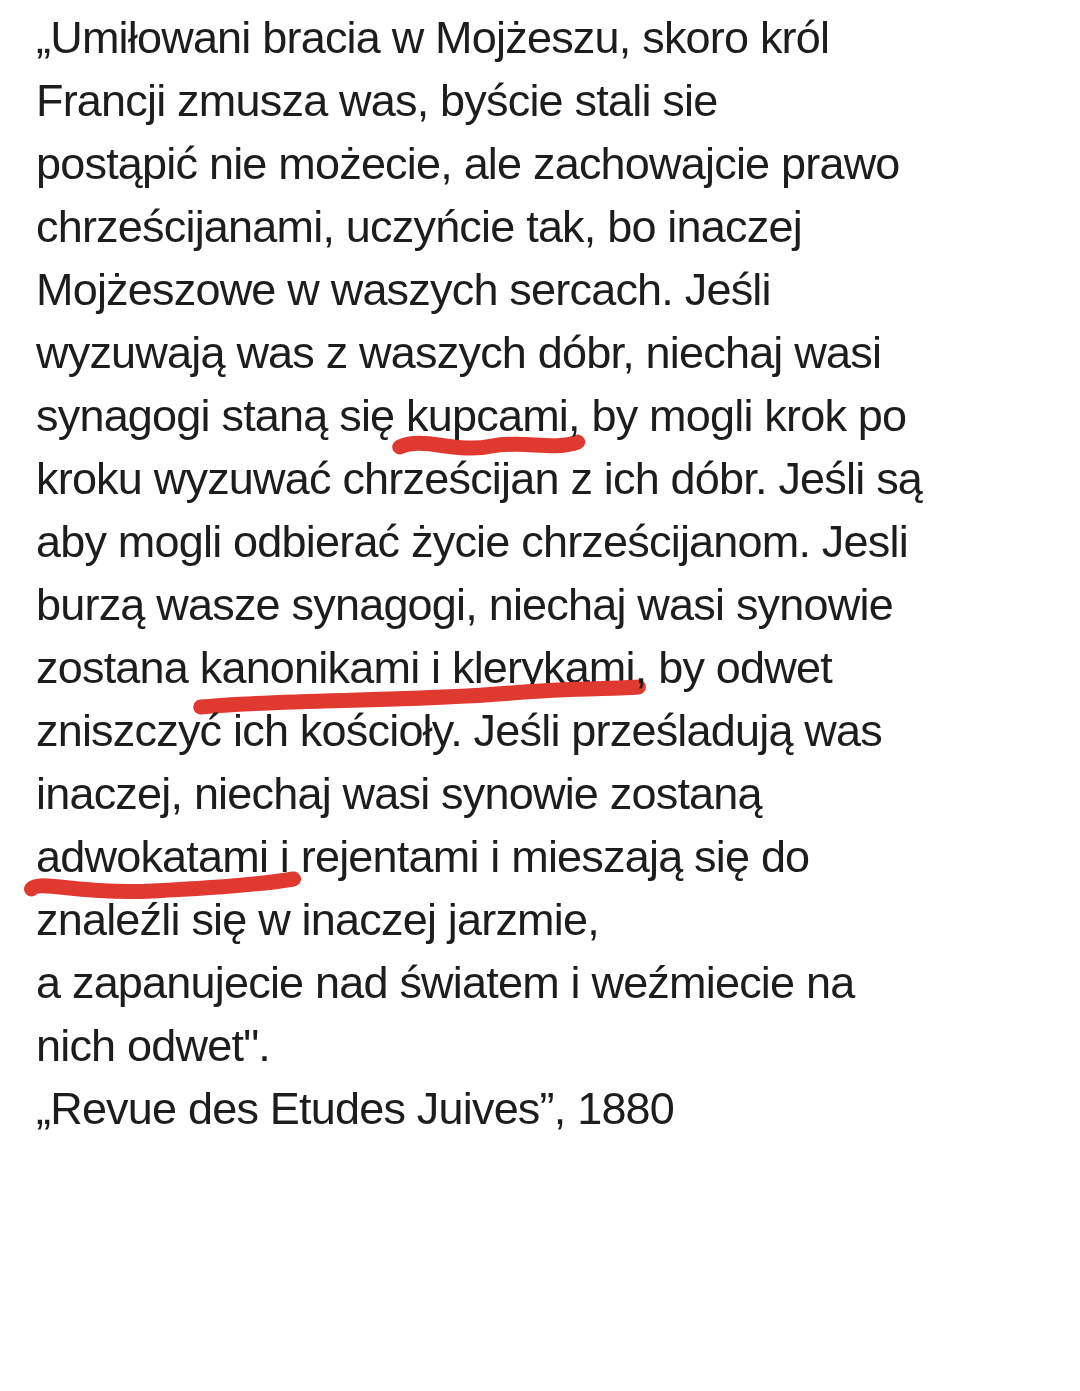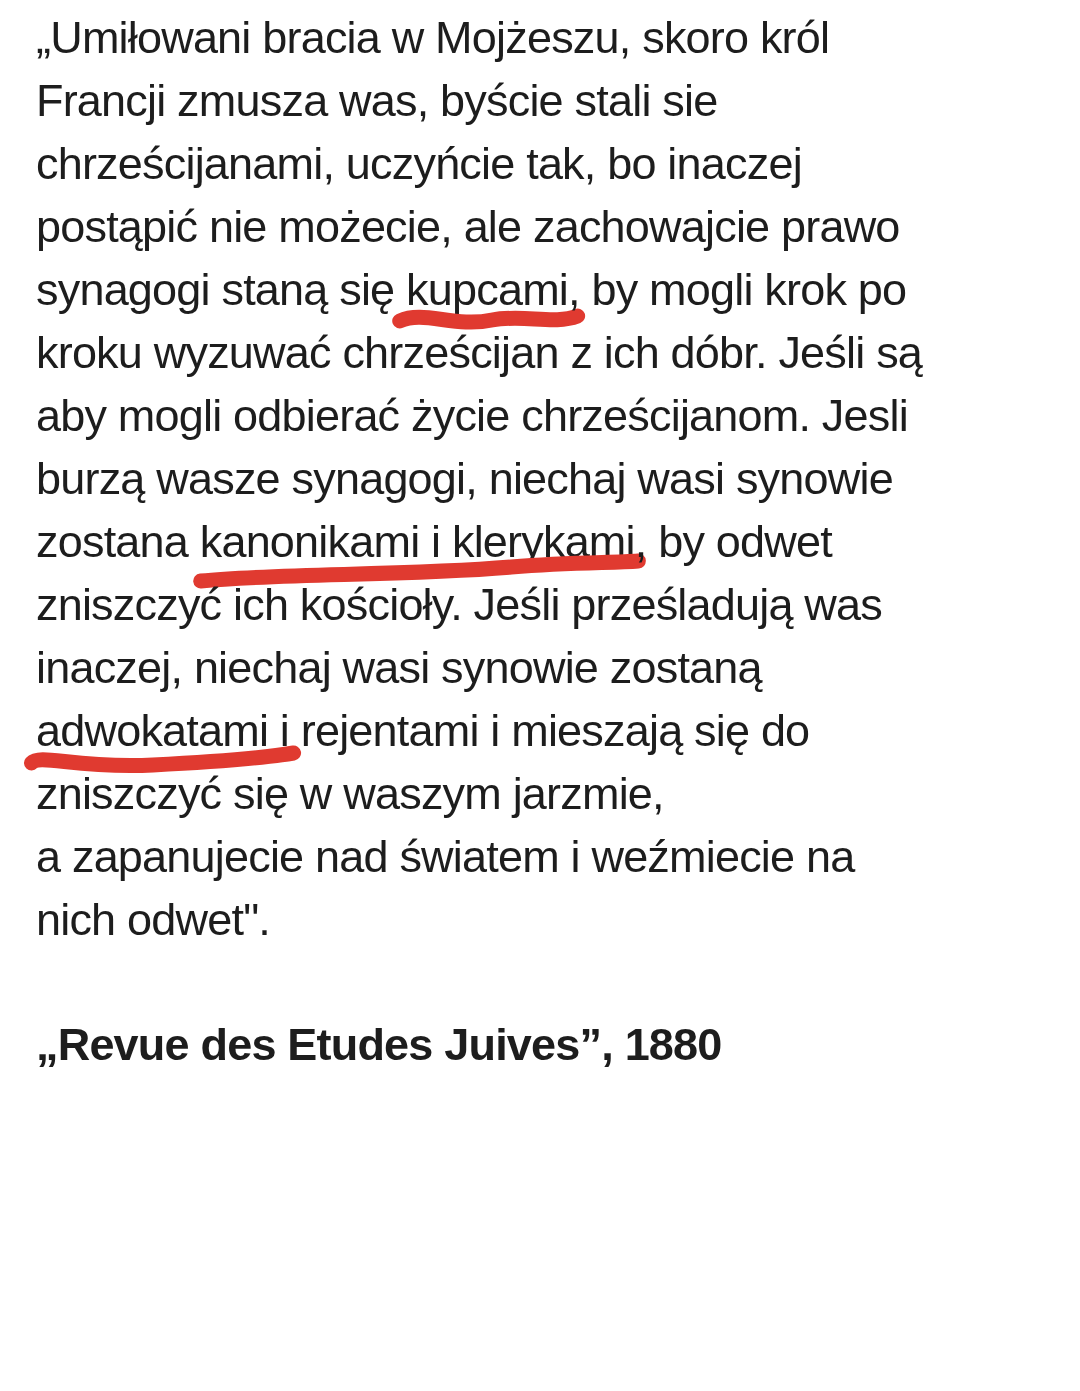--- a/index.html
+++ b/index.html
@@ -40,46 +40,46 @@
   }
   .u.v4 svg { right: -30px; width: calc(100% + 40px); }
   .u svg path {
     fill: none;
     stroke-width: 15px;
     stroke-linecap: round;
     stroke-linejoin: round;
     vector-effect: non-scaling-stroke;
   }
   .source {
-    margin-top: 62px;
     white-space: nowrap;
-    font-weight: bold;
   }
 </style>
 </head>
 <body>
 
 <div class="page">
   <div id="text-block">
       <div class="line"><span class="run">„Umiłowani bracia w Mojżeszu, skoro król</span></div>
       <div class="line"><span class="run">Francji zmusza was, byście stali sie</span></div>
+      <div class="line"><span class="run">postąpić nie możecie, ale zachowajcie prawo</span></div>
       <div class="line"><span class="run">chrześcijanami, uczyńcie tak, bo inaczej</span></div>
-      <div class="line"><span class="run">postąpić nie możecie, ale zachowajcie prawo</span></div>
+      <div class="line"><span class="run">Mojżeszowe w waszych sercach. Jeśli</span></div>
+      <div class="line"><span class="run">wyzuwają was z waszych dóbr, niechaj wasi</span></div>
       <div class="line"><span class="run">synagogi staną się </span><span class="u v1">kupcami<svg viewBox="0 0 300 30" preserveAspectRatio="none">
             <path d="M6 17 C 45 6 95 24 155 16 C 205 10 255 21 293 12" stroke="#e03a30"></path>
           </svg></span><span class="run">, by mogli krok po</span></div>
       <div class="line"><span class="run">kroku wyzuwać chrześcijan z ich dóbr. Jeśli są</span></div>
       <div class="line"><span class="run">aby mogli odbierać życie chrześcijanom. Jesli</span></div>
       <div class="line"><span class="run">burzą wasze synagogi, niechaj wasi synowie</span></div>
       <div class="line"><span class="run">zostana </span><span class="u v3">kanonikami i klerykami<svg viewBox="0 0 300 30" preserveAspectRatio="none">
             <path d="M7 25 C 60 17 140 20 210 11 C 250 6 276 7 293 5" stroke="#e03a30"></path>
           </svg></span><span class="run">, by odwet</span></div>
       <div class="line"><span class="run">zniszczyć ich kościoły. Jeśli prześladują was</span></div>
       <div class="line"><span class="run">inaczej, niechaj wasi synowie zostaną</span></div>
       <div class="line"><span class="u v4">adwokatami<svg viewBox="0 0 300 30" preserveAspectRatio="none">
             <path d="M6 18 C 16 8 55 24 140 20 C 205 17 262 13 295 8" stroke="#e03a30"></path>
           </svg></span><span class="run"> i rejentami i mieszają się do</span></div>
-      <div class="line"><span class="run">zniszczyć się w waszym jarzmie,</span></div>
+      <div class="line"><span class="run">znaleźli się w inaczej jarzmie,</span></div>
       <div class="line"><span class="run">a zapanujecie nad światem i weźmiecie na</span></div>
       <div class="line"><span class="run">nich odwet".</span></div>
     </div>
   <div class="source">„Revue des Etudes Juives”, 1880</div>
 </div>
 
 </body></html>

